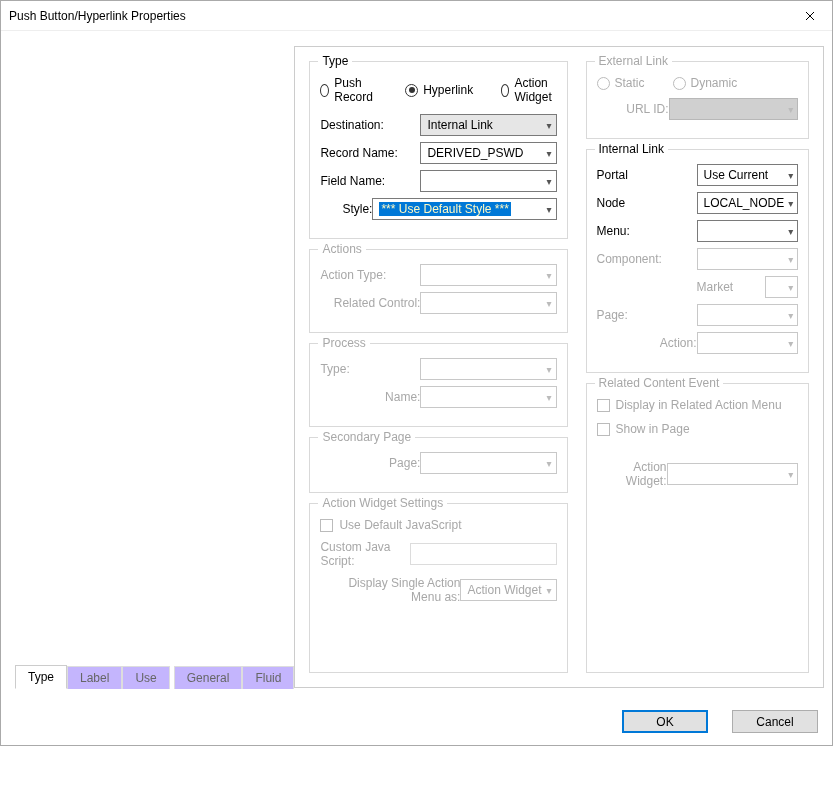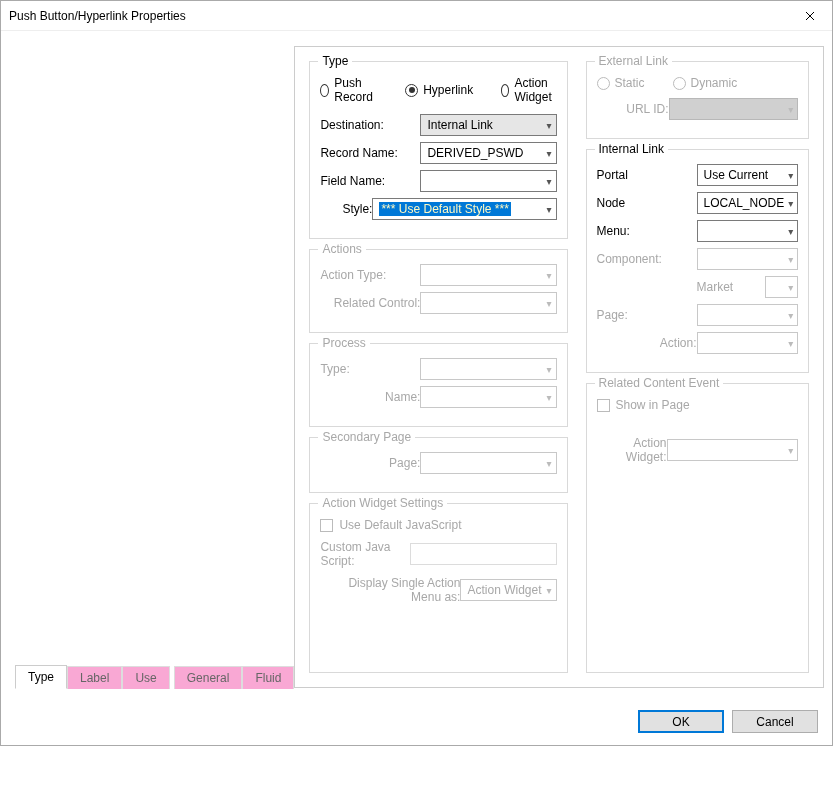--- a/index.html
+++ b/index.html
@@ -68,21 +68,21 @@
   .tab.active {
     color: #000;
     background: #fff;
     border-bottom: 1px solid #fff;
     z-index: 3;
   }
   .tab:not(.active) {
     border-top-color: #ddd;
     border-left-color: #ddd;
     border-right-color: #ddd;
-    background: #f9a8d4;
+    background: #c4b5fd;
     color: #666;
   }
   .tabbody {
     border: 1px solid #ccc;
     flex: 1;
     padding: 14px 14px 14px 14px;
     display: flex;
     gap: 18px;
   }
   .col {
@@ -222,21 +222,21 @@
     background: #fff;
     padding: 0 4px;
     width: 100%;
   }
   .textinput.disabled { background: #fff; border-color: #dcdcdc; }
 
   
   .footer {
     display: flex;
     justify-content: flex-end;
-    gap: 8px;
+    gap: 24px;
     padding: 12px 14px;
   }
   .btn {
     min-width: 86px;
     height: 23px;
     border: 1px solid #adadad;
     background: #e1e1e1;
     display: flex;
     align-items: center;
     justify-content: center;
@@ -513,20 +513,24 @@
                 <span class="txt"></span>
                   <span class="chev">▾</span>
               </div>
             </div>
           </div>
 
         </div>
 
         <div class="group disabled" style="flex:1">
           <div class="legend">Related Content Event</div>
+          <div class="checkbox disabled" style="margin-bottom:10px">
+            <span class="checkbox-box"></span>
+            <span class="checkbox-label">Display in Related Action Menu</span>
+          </div>
           <div class="checkbox disabled" style="margin-bottom:24px">
             <span class="checkbox-box"></span>
             <span class="checkbox-label">Show in Page</span>
           </div>
           <div class="row">
             <div class="rowlabel" style="width:70px">Action Widget:</div>
             <div class="rowcontrol">
               <div class="combo disabled">
                 <span class="txt"></span>
                   <span class="chev">▾</span>

